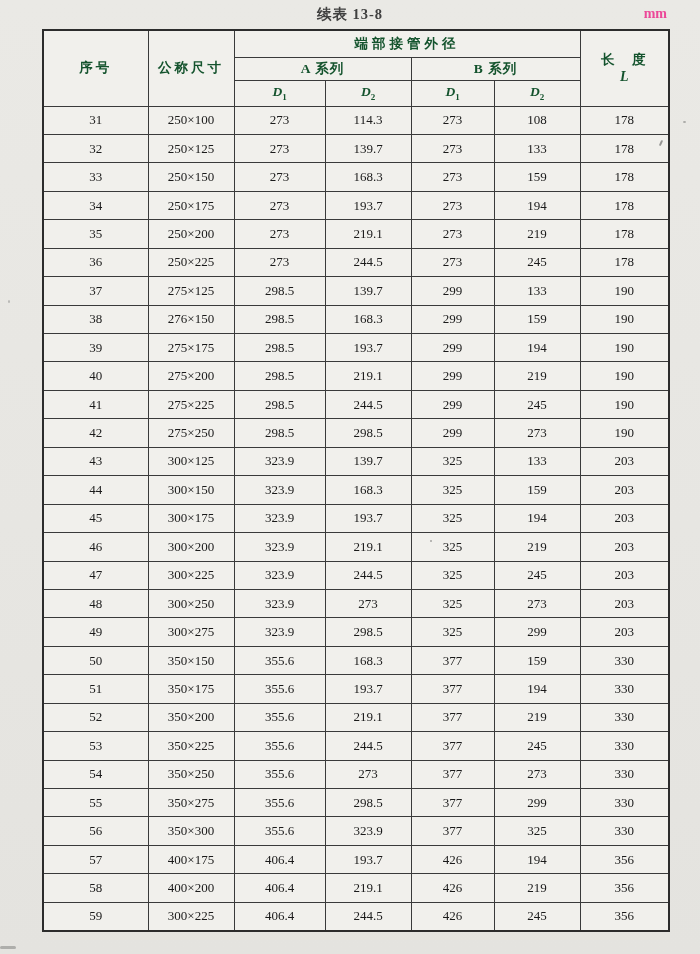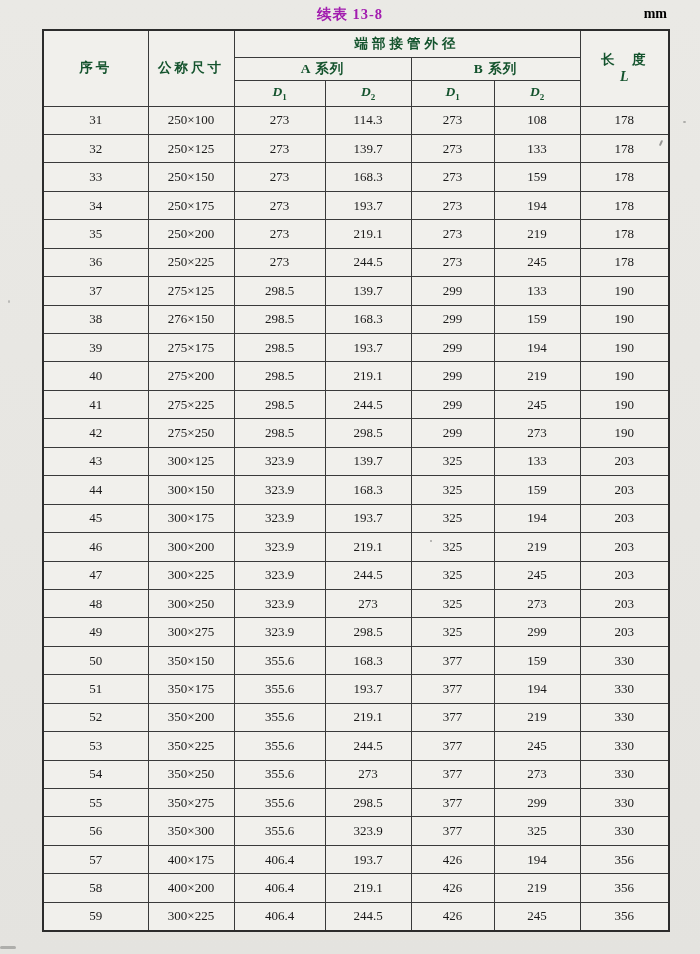--- a/index.html
+++ b/index.html
@@ -4,25 +4,25 @@
 <style>
   html,body { margin:0; padding:0; }
   body {
     width:700px; height:954px; position:relative; overflow:hidden;
     background:linear-gradient(180deg,#eae9e5 0%,#e7e6e2 55%,#e4e3df 100%);
     font-family:"Liberation Serif","DejaVu Serif",serif;
     color:#1d1d1d;
   }
   .page-title {
     position:absolute; top:5px; left:0; width:700px; text-align:center;
-    font-size:14.5px; font-weight:bold; letter-spacing:1px; color:#a21caf;
+    font-size:14.5px; font-weight:bold; letter-spacing:1px; color:#404040;
   }
   .unit-label {
     position:absolute; top:6px; right:33px;
-    font-size:14px; font-weight:bold; color:#000000;
+    font-size:14px; font-weight:bold; color:#ec4899;
   }
   table.dim-table {
     position:absolute; left:42px; top:29px; width:626px;
     border-collapse:collapse; table-layout:fixed;
     background:#f1f0ec;
     border:2px solid #2c2c2c;
   }
   .dim-table th, .dim-table td {
     border:1px solid #3a3a3a;
     text-align:center; vertical-align:middle;

